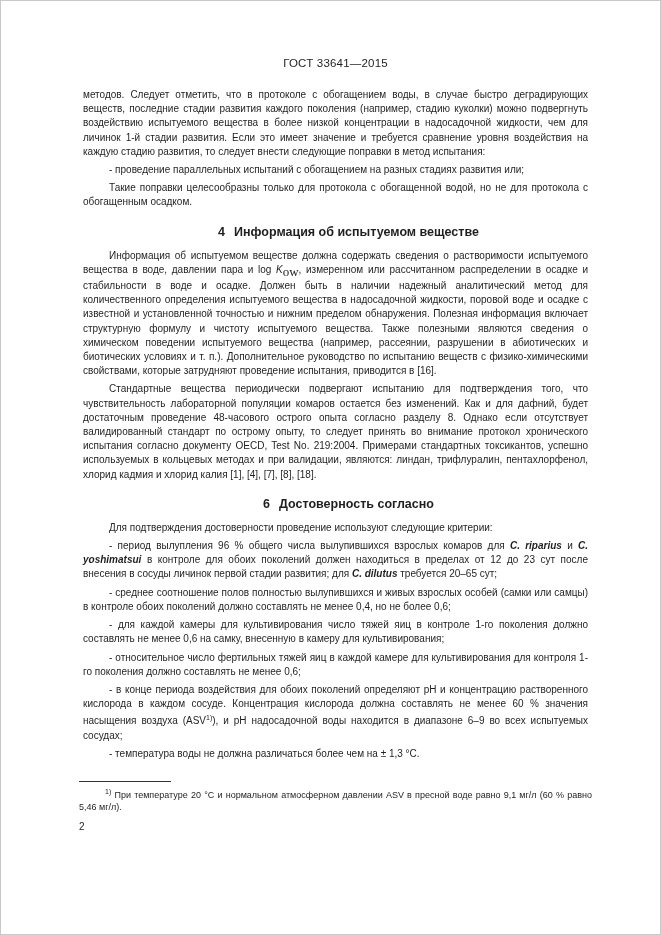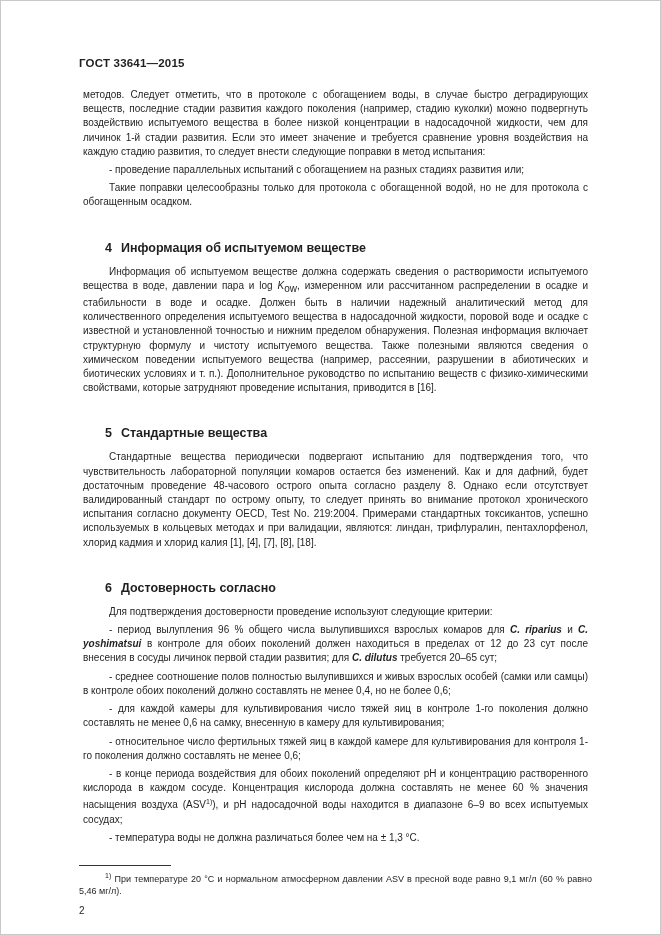--- a/index.html
+++ b/index.html
@@ -16,41 +16,43 @@
     overflow: hidden;
   }
   .content {
     position: absolute;
     left: 78px;
     top: 56px;
     width: 513px;
   }
   .doc-header {
     font-size: 11.5px;
-    font-weight: bold;
+    font-weight: normal;
     letter-spacing: 0.2px;
     margin-bottom: 19px;
+    text-align: center;
   }
   .body-text {
     margin: 4px;
     font-size: 10px;
     line-height: 14.2px;
     text-align: justify;
     text-indent: 26px;
   }
   .noindent { text-indent: 0; }
   .sec-heading {
     font-size: 12.5px;
     line-height: 16px;
     font-weight: bold;
-    margin: 30px 0 9px 26px;
+    margin: 14px 0 9px 26px;
+    text-align: center;
   }
   .sec-num { margin-right: 9px; }
   .var { font-style: italic; }
-  sub.subscript { font-size: 10px; }
+  sub.subscript { font-size: 13px; font-family: Liberation Serif, serif; }
   sup.superscript { font-size: 7px; }
   i { font-style: italic; font-weight: bold; }
   .footnote-area { margin-top: 20px; }
   .footnote-rule {
     width: 92px;
     height: 0;
     border-top: 1px solid #333333;
     margin-bottom: 4px;
   }
   .footnote {
@@ -76,21 +78,20 @@
     </div>
 
     <p class="body-text noindent">методов. Следует отметить, что в протоколе с обогащением воды, в случае быстро деградирующих веществ, последние стадии развития каждого поколения (например, стадию куколки) можно подвергнуть воздействию испытуемого вещества в более низкой концентрации в надосадочной жидкости, чем для личинок 1-й стадии развития. Если это имеет значение и требуется сравнение уровня воздействия на каждую стадию развития, то следует внести следующие поправки в метод испытания:</p>
     <p class="body-text">- проведение параллельных испытаний с обогащением на разных стадиях развития или;</p>
     <p class="body-text">Такие поправки целесообразны только для протокола с обогащенной водой, но не для протокола с обогащенным осадком.</p>
 
     <h2 class="sec-heading"><span class="sec-num">4</span><span>Информация об испытуемом веществе</span></h2>
 
     <p class="body-text"><span>Информация об испытуемом веществе должна содержать сведения о растворимости испытуемого вещества в воде, давлении пара и log </span><span class="var">K</span><sub class="subscript">ow</sub><span>, измеренном или рассчитанном распределении в осадке и стабильности в воде и осадке. Должен быть в наличии надежный аналитический метод для количественного определения испытуемого вещества в надосадочной жидкости, поровой воде и осадке с известной и установленной точностью и нижним пределом обнаружения. Полезная информация включает структурную формулу и чистоту испытуемого вещества. Также полезными являются сведения о химическом поведении испытуемого вещества (например, рассеянии, разрушении в абиотических и биотических условиях и т. п.). Дополнительное руководство по испытанию веществ с физико-химическими свойствами, которые затрудняют проведение испытания, приводится в [16].</span></p>
 
-    <h2 class="sec-heading"><span class="sec-num">5</span><span>Стандартные вещества</span></h2>
 
     <p class="body-text">Стандартные вещества периодически подвергают испытанию для подтверждения того, что чувствительность лабораторной популяции комаров остается без изменений. Как и для дафний, будет достаточным проведение 48-часового острого опыта согласно разделу 8. Однако если отсутствует валидированный стандарт по острому опыту, то следует принять во внимание протокол хронического испытания согласно документу OECD, Test No. 219:2004. Примерами стандартных токсикантов, успешно используемых в кольцевых методах и при валидации, являются: линдан, трифлуралин, пентахлорфенол, хлорид кадмия и хлорид калия [1], [4], [7], [8], [18].</p>
 
     <h2 class="sec-heading"><span class="sec-num">6</span><span>Достоверность согласно</span></h2>
 
     <p class="body-text">Для подтверждения достоверности проведение используют следующие критерии:</p>
 
     <p class="body-text"><span>- период вылупления 96 % общего числа вылупившихся взрослых комаров для </span><i>C. riparius</i><span> и </span><i>C. yoshimatsui</i><span> в контроле для обоих поколений должен находиться в пределах от 12 до 23 сут после внесения в сосуды личинок первой стадии развития; для </span><i>C. dilutus</i><span> требуется 20–65 сут;</span></p>
 
     <p class="body-text">- среднее соотношение полов полностью вылупившихся и живых взрослых особей (самки или самцы) в контроле обоих поколений должно составлять не менее 0,4, но не более 0,6;</p>

